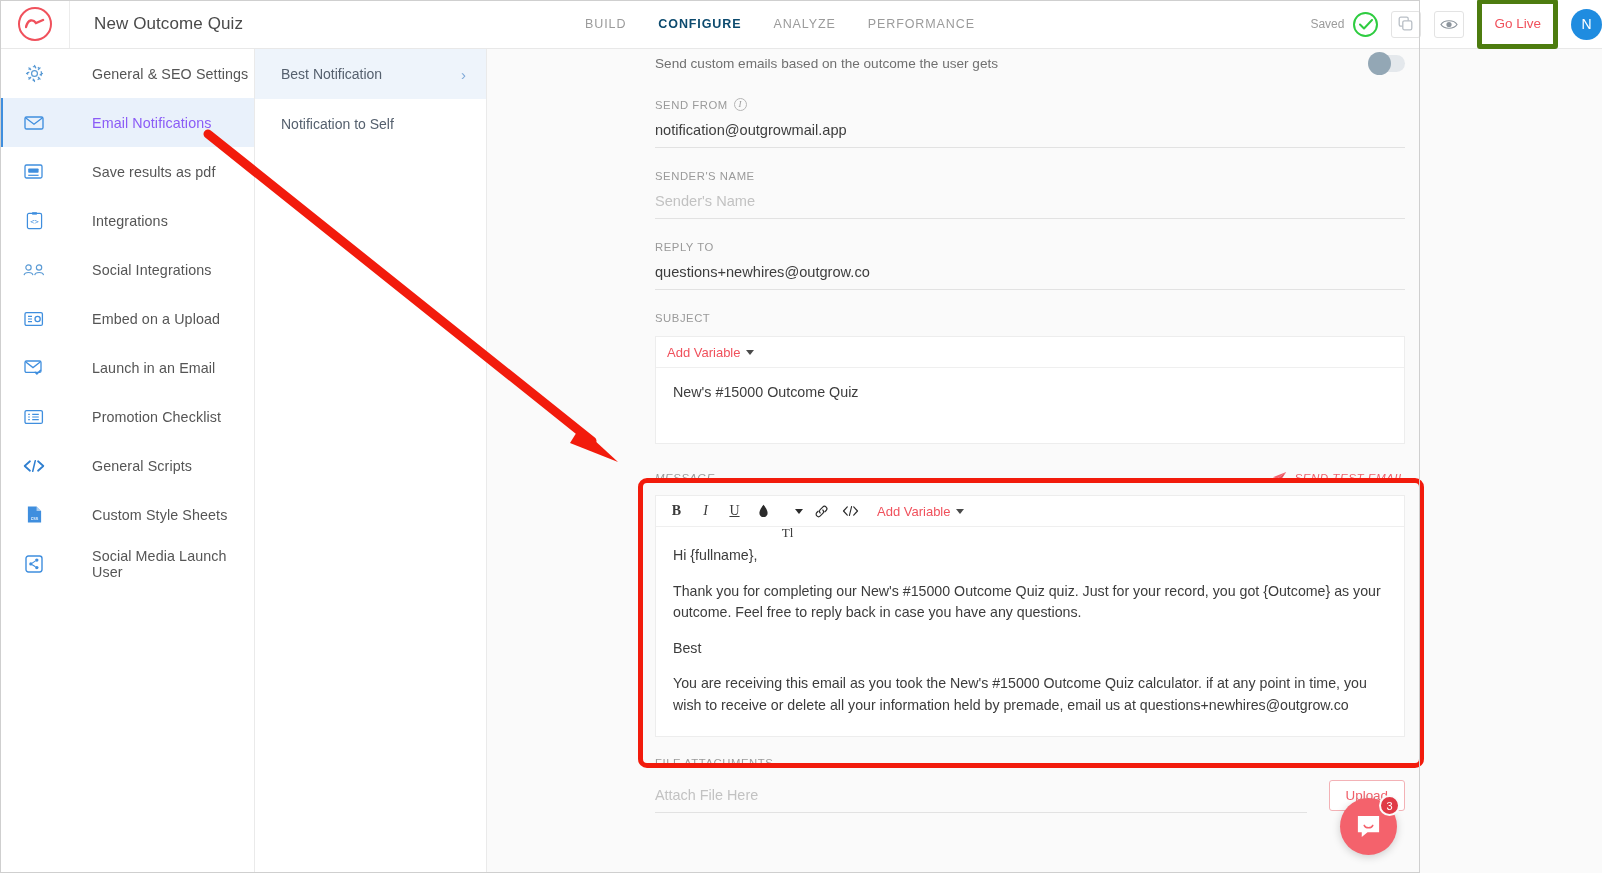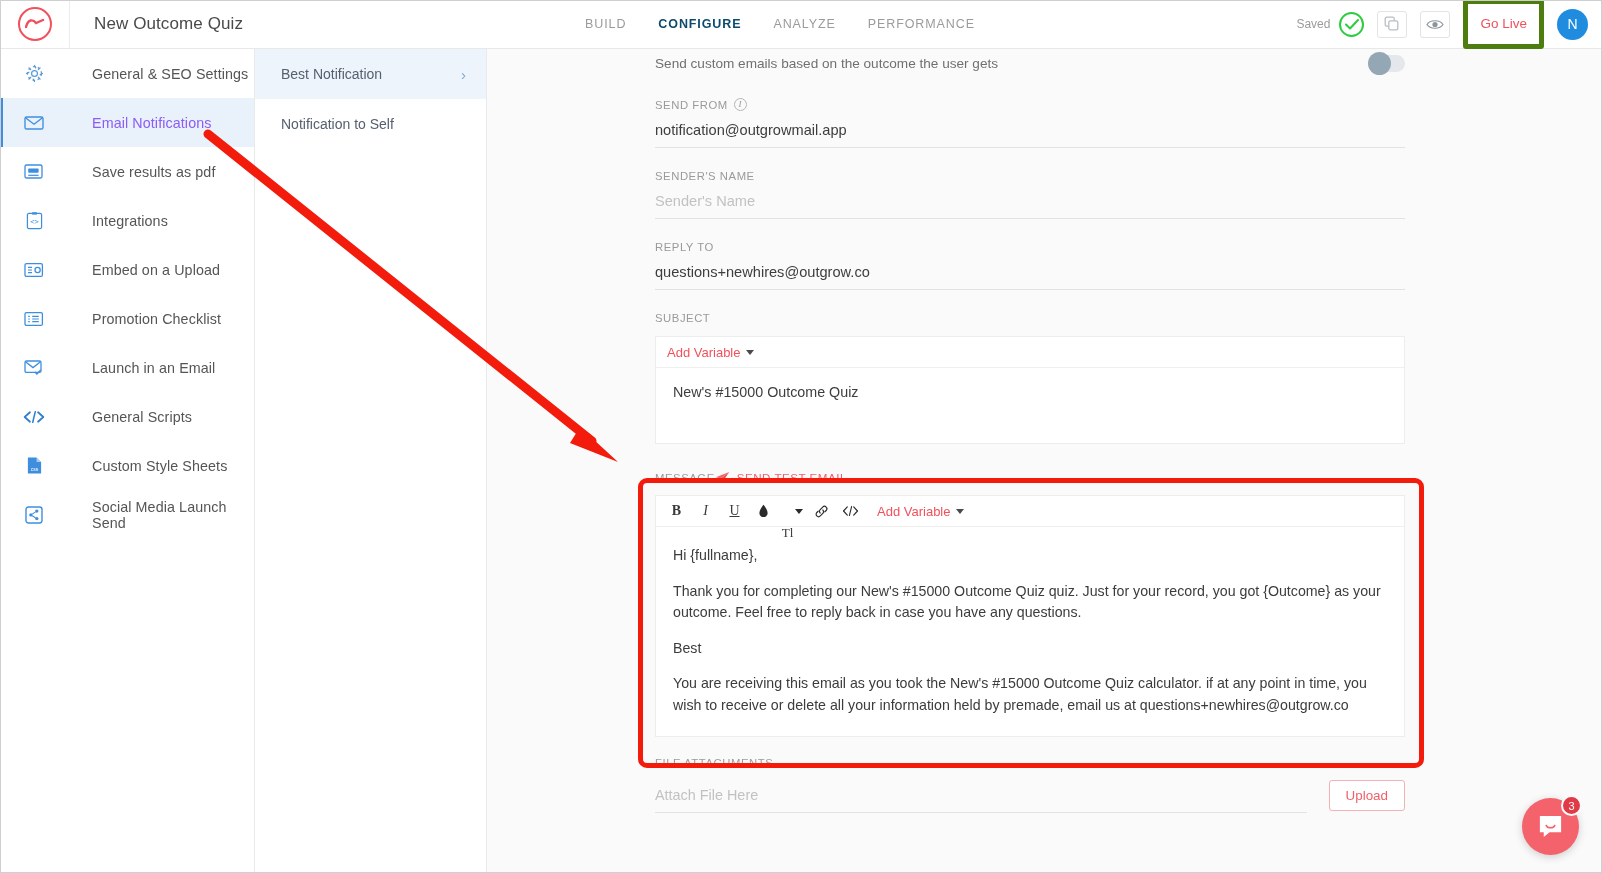--- a/index.html
+++ b/index.html
@@ -5,21 +5,21 @@
 <style>
   * { box-sizing: border-box; margin: 0; padding: 0; }
   html, body {
     width: 1602px; height: 873px;
     font-family: "Liberation Sans", sans-serif;
     background: #ffffff;
     overflow: hidden;
   }
   .app {
     position: relative;
-    width: 1602px; height: 873px;
+    width: 1420px; height: 873px;
     background: #fbfbfb;
   }
 
   
   .topbar {
     position: absolute; top: 0; left: 0;
     width: 1602px; height: 49px;
     background: #ffffff;
     border-bottom: 1px solid #e8e8e8;
     display: flex; align-items: center;
@@ -47,21 +47,21 @@
     display: flex; align-items: center; gap: 32px;
   }
   .nav-tab {
     font-size: 12.5px; letter-spacing: .9px;
     color: #9b9b9b; text-transform: uppercase;
     cursor: pointer; user-select: none;
   }
   .nav-tab.active { color: #0c4a6e; font-weight: 700; }
 
   .topbar-right {
-    position: absolute; right: 14px; top: 0; height: 48px;
+    position: absolute; right: 0; top: 0; height: 48px;
     display: flex; align-items: center; gap: 13px; margin-left: 20px;
   }
   .saved-label { font-size: 12px; color: #9b9b9b; }
   .saved-check {
     width: 25px; height: 25px; border-radius: 50%;
     border: 2px solid #2ecc40;
     display: flex; align-items: center; justify-content: center;
     margin-left: -4px;
   }
   .saved-check svg { display:block; }
@@ -188,22 +188,23 @@
     min-height: 75px; padding: 16px 0 0 17px;
     font-size: 14.3px; color: #3d3d3d; cursor: text;
   }
 
   
   .message-card {
     position: relative;
     margin-top: 20px;
   }
   .message-head {
-    display: flex; align-items: flex-end; justify-content: flex-start;
+    display: flex; align-items: flex-end; justify-content: space-between;
     height: 20px;
+    font-style: italic;
   }
   .send-test {
     display: flex; align-items: center; gap: 7px;
     font-size: 11.6px; letter-spacing: .5px; color: #f0606a;
     text-transform: uppercase; cursor: pointer;
   }
   .send-test svg { display: block; }
 
   .editor {
     margin-top: 11px; background: #fff; border: 1px solid #ededed;
@@ -375,51 +376,62 @@
       <span class="side-ico">
         <svg width="17" height="19" viewBox="0 0 18 20">
             <rect x="1.5" y="2.5" width="15" height="16" rx="1.6" fill="none" stroke="#3f8ede" stroke-width="1.3"></rect>
             <path d="M6.5 1.2 h5 v2.6 h-5 z" fill="#3f8ede"></path>
             <text x="9" y="13.6" font-size="7.5" fill="#3f8ede" text-anchor="middle" font-family="monospace">&lt;&gt;</text>
           </svg>
       </span>
       <span class="side-label">Integrations</span>
     </div>
 
+    <div class="side-item">
+      <span class="side-ico">
+        <svg width="22" height="14" viewBox="0 0 24 14">
+            <circle cx="6" cy="4.3" r="2.9" fill="none" stroke="#5b9bd5" stroke-width="1.3"></circle>
+            <circle cx="17.5" cy="4.3" r="2.9" fill="none" stroke="#5b9bd5" stroke-width="1.3"></circle>
+            <path d="M1.2 12.6 C1.8 8.8, 10.2 8.8, 10.8 12.6" fill="none" stroke="#5b9bd5" stroke-width="1.3"></path>
+            <path d="M12.8 12.6 C13.4 8.8, 21.8 8.8, 22.4 12.6" fill="none" stroke="#5b9bd5" stroke-width="1.3"></path>
+          </svg>
+      </span>
+      <span class="side-label">Social Integrations</span>
+    </div>
 
     <div class="side-item">
       <span class="side-ico">
         <svg width="20" height="16" viewBox="0 0 20 16">
             <rect x="1" y="1.6" width="17.4" height="12.8" rx="1.5" fill="none" stroke="#3f8ede" stroke-width="1.3"></rect>
             <path d="M4 5.4 h4 M4 8 h4 M4 10.6 h4" stroke="#3f8ede" stroke-width="1.2"></path>
             <circle cx="13.6" cy="8" r="2.6" fill="none" stroke="#3f8ede" stroke-width="1.3"></circle>
           </svg>
       </span>
       <span class="side-label">Embed on a Upload</span>
     </div>
 
     <div class="side-item">
       <span class="side-ico">
-        <svg width="20" height="16" viewBox="0 0 20 16">
-            <rect x="1" y="1.6" width="17.4" height="12.8" rx="1.5" fill="none" stroke="#3f8ede" stroke-width="1.3"></rect>
-            <path d="M4.2 5.4 h1.6 M4.2 8 h1.6 M4.2 10.6 h1.6 M8.2 5.4 h6.6 M8.2 8 h6.6 M8.2 10.6 h6.6" stroke="#3f8ede" stroke-width="1.2"></path>
-          </svg>
-      </span>
-      <span class="side-label">Promotion Checklist</span>
-    </div>
-
-    <div class="side-item">
-      <span class="side-ico">
         <svg width="20" height="17" viewBox="0 0 20 17">
             <rect x="1" y="2" width="16" height="11.4" rx="1.5" fill="none" stroke="#3f8ede" stroke-width="1.3"></rect>
             <path d="M1.8 3 L9 8.6 L16.2 3" fill="none" stroke="#3f8ede" stroke-width="1.3"></path>
             <path d="M11.2 13.2 l1.7 1.8 l3.4 -3.6" fill="none" stroke="#3f8ede" stroke-width="1.5" stroke-linecap="round"></path>
           </svg>
       </span>
       <span class="side-label">Launch in an Email</span>
+    </div>
+
+    <div class="side-item">
+      <span class="side-ico">
+        <svg width="20" height="16" viewBox="0 0 20 16">
+            <rect x="1" y="1.6" width="17.4" height="12.8" rx="1.5" fill="none" stroke="#3f8ede" stroke-width="1.3"></rect>
+            <path d="M4.2 5.4 h1.6 M4.2 8 h1.6 M4.2 10.6 h1.6 M8.2 5.4 h6.6 M8.2 8 h6.6 M8.2 10.6 h6.6" stroke="#3f8ede" stroke-width="1.2"></path>
+          </svg>
+      </span>
+      <span class="side-label">Promotion Checklist</span>
     </div>
 
     <div class="side-item">
       <span class="side-ico">
         <svg width="22" height="14" viewBox="0 0 24 14">
             <path d="M7.6 1.8 L1.8 7 L7.6 12.2" fill="none" stroke="#2f7fd0" stroke-width="1.9" stroke-linecap="round" stroke-linejoin="round"></path>
             <path d="M16.4 1.8 L22.2 7 L16.4 12.2" fill="none" stroke="#2f7fd0" stroke-width="1.9" stroke-linecap="round" stroke-linejoin="round"></path>
             <path d="M13.4 1.2 L10.6 12.8" stroke="#2f7fd0" stroke-width="1.7" stroke-linecap="round"></path>
           </svg>
       </span>
@@ -440,21 +452,21 @@
     <div class="side-item">
       <span class="side-ico">
         <svg width="18" height="18" viewBox="0 0 18 18">
             <rect x="1" y="1" width="16" height="16" rx="2.4" fill="none" stroke="#3f8ede" stroke-width="1.4"></rect>
             <circle cx="11.8" cy="5.1" r="1.7" fill="#3f8ede"></circle>
             <circle cx="11.8" cy="12.6" r="1.7" fill="#3f8ede"></circle>
             <circle cx="5.9" cy="8.9" r="1.7" fill="#3f8ede"></circle>
             <path d="M7.2 8.1 L10.5 5.9 M7.2 9.8 L10.5 11.8" stroke="#3f8ede" stroke-width="1.1"></path>
           </svg>
       </span>
-      <span class="side-label">Social Media Launch Send</span>
+      <span class="side-label">Social Media Launch User</span>
     </div>
   </div>
 
   <div class="sidebar2">
     <div class="sub-item active">
       <span class="sub-label">Best Notification</span>
       <span class="chev">›</span>
     </div>
     <div class="sub-item">
       <span class="sub-label">Notification to Self</span>

